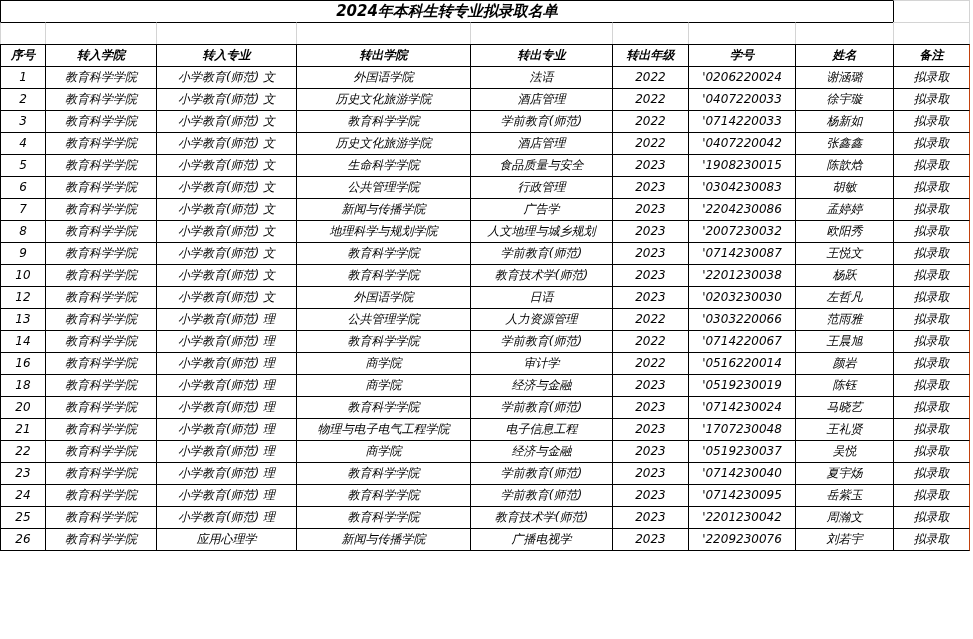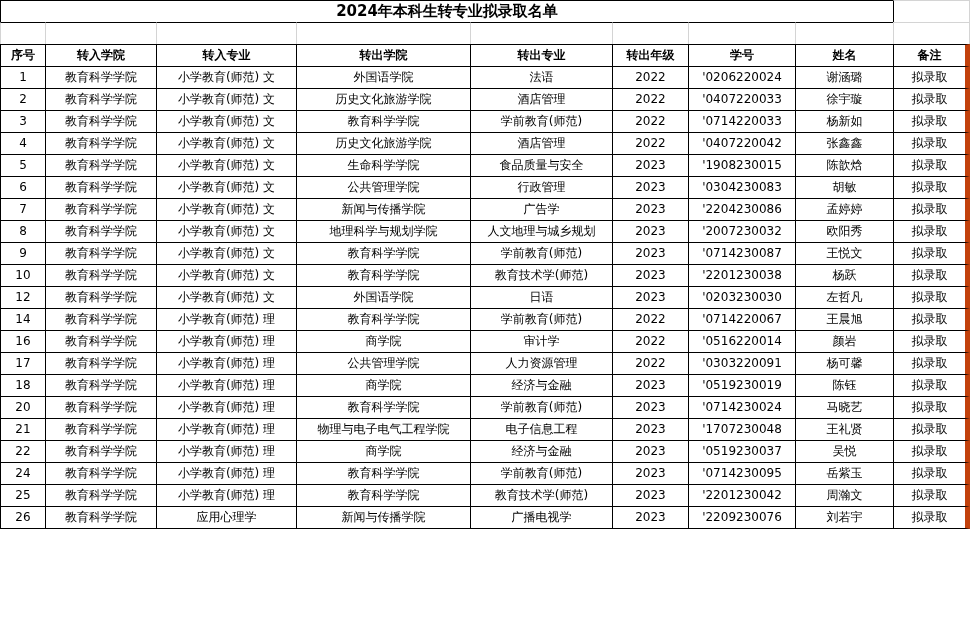--- a/index.html
+++ b/index.html
@@ -9,37 +9,38 @@
     background:#ffffff;
     color:#000;
     font-family:"DejaVu Sans","Liberation Sans",sans-serif;
     overflow:hidden;
   }
   table.grid{
     border-collapse:separate;
     border-spacing:0;
     table-layout:fixed;
     width:970px;
+    font-style:italic;
   }
   td,th{
     box-sizing:border-box;
     height:22px;
     padding:0 2px;
     overflow:hidden;
     white-space:nowrap;
     text-align:center;
     vertical-align:middle;
     font-size:12px;
     font-weight:400;
     line-height:21px;
   }
   
   .bt{border-top:1px solid #000;}
   .bl{border-left:1px solid #000;}
-  .br{border-right:5px solid #c2410c;}
+  .br{border-right:1px solid #c2410c;}
   .bb{border-bottom:1px solid #000;}
   
   .gt{border-top:1px solid #d4d4d4;}
   .gl{border-left:1px solid #d4d4d4;}
   .gr{border-right:1px solid #d4d4d4;}
   .title-cell{
     font-weight:700;
     font-size:15px;
   }
   th.head-cell{
@@ -206,20 +207,31 @@
           <td class="bt bl">教育科学学院</td>
           <td class="bt bl">小学教育(师范) 文</td>
           <td class="bt bl">外国语学院</td>
           <td class="bt bl">日语</td>
           <td class="bt bl">2023</td>
           <td class="bt bl">'0203230030</td>
           <td class="bt bl">左哲凡</td>
           <td class="bt bl br">拟录取</td>
         </tr>
         <tr>
+          <td class="bt bl">13</td>
+          <td class="bt bl">教育科学学院</td>
+          <td class="bt bl">小学教育(师范) 理</td>
+          <td class="bt bl">公共管理学院</td>
+          <td class="bt bl">人力资源管理</td>
+          <td class="bt bl">2022</td>
+          <td class="bt bl">'0303220066</td>
+          <td class="bt bl">范雨雅</td>
+          <td class="bt bl br">拟录取</td>
+        </tr>
+        <tr>
           <td class="bt bl">14</td>
           <td class="bt bl">教育科学学院</td>
           <td class="bt bl">小学教育(师范) 理</td>
           <td class="bt bl">教育科学学院</td>
           <td class="bt bl">学前教育(师范)</td>
           <td class="bt bl">2022</td>
           <td class="bt bl">'0714220067</td>
           <td class="bt bl">王晨旭</td>
           <td class="bt bl br">拟录取</td>
         </tr>
@@ -228,31 +240,20 @@
           <td class="bt bl">教育科学学院</td>
           <td class="bt bl">小学教育(师范) 理</td>
           <td class="bt bl">商学院</td>
           <td class="bt bl">审计学</td>
           <td class="bt bl">2022</td>
           <td class="bt bl">'0516220014</td>
           <td class="bt bl">颜岩</td>
           <td class="bt bl br">拟录取</td>
         </tr>
         <tr>
-          <td class="bt bl">17</td>
-          <td class="bt bl">教育科学学院</td>
-          <td class="bt bl">小学教育(师范) 理</td>
-          <td class="bt bl">公共管理学院</td>
-          <td class="bt bl">人力资源管理</td>
-          <td class="bt bl">2022</td>
-          <td class="bt bl">'0303220091</td>
-          <td class="bt bl">杨可馨</td>
-          <td class="bt bl br">拟录取</td>
-        </tr>
-        <tr>
           <td class="bt bl">18</td>
           <td class="bt bl">教育科学学院</td>
           <td class="bt bl">小学教育(师范) 理</td>
           <td class="bt bl">商学院</td>
           <td class="bt bl">经济与金融</td>
           <td class="bt bl">2023</td>
           <td class="bt bl">'0519230019</td>
           <td class="bt bl">陈钰</td>
           <td class="bt bl br">拟录取</td>
         </tr>
@@ -280,20 +281,31 @@
         </tr>
         <tr>
           <td class="bt bl">22</td>
           <td class="bt bl">教育科学学院</td>
           <td class="bt bl">小学教育(师范) 理</td>
           <td class="bt bl">商学院</td>
           <td class="bt bl">经济与金融</td>
           <td class="bt bl">2023</td>
           <td class="bt bl">'0519230037</td>
           <td class="bt bl">吴悦</td>
+          <td class="bt bl br">拟录取</td>
+        </tr>
+        <tr>
+          <td class="bt bl">23</td>
+          <td class="bt bl">教育科学学院</td>
+          <td class="bt bl">小学教育(师范) 理</td>
+          <td class="bt bl">教育科学学院</td>
+          <td class="bt bl">学前教育(师范)</td>
+          <td class="bt bl">2023</td>
+          <td class="bt bl">'0714230040</td>
+          <td class="bt bl">夏宇炀</td>
           <td class="bt bl br">拟录取</td>
         </tr>
         <tr>
           <td class="bt bl">24</td>
           <td class="bt bl">教育科学学院</td>
           <td class="bt bl">小学教育(师范) 理</td>
           <td class="bt bl">教育科学学院</td>
           <td class="bt bl">学前教育(师范)</td>
           <td class="bt bl">2023</td>
           <td class="bt bl">'0714230095</td>

